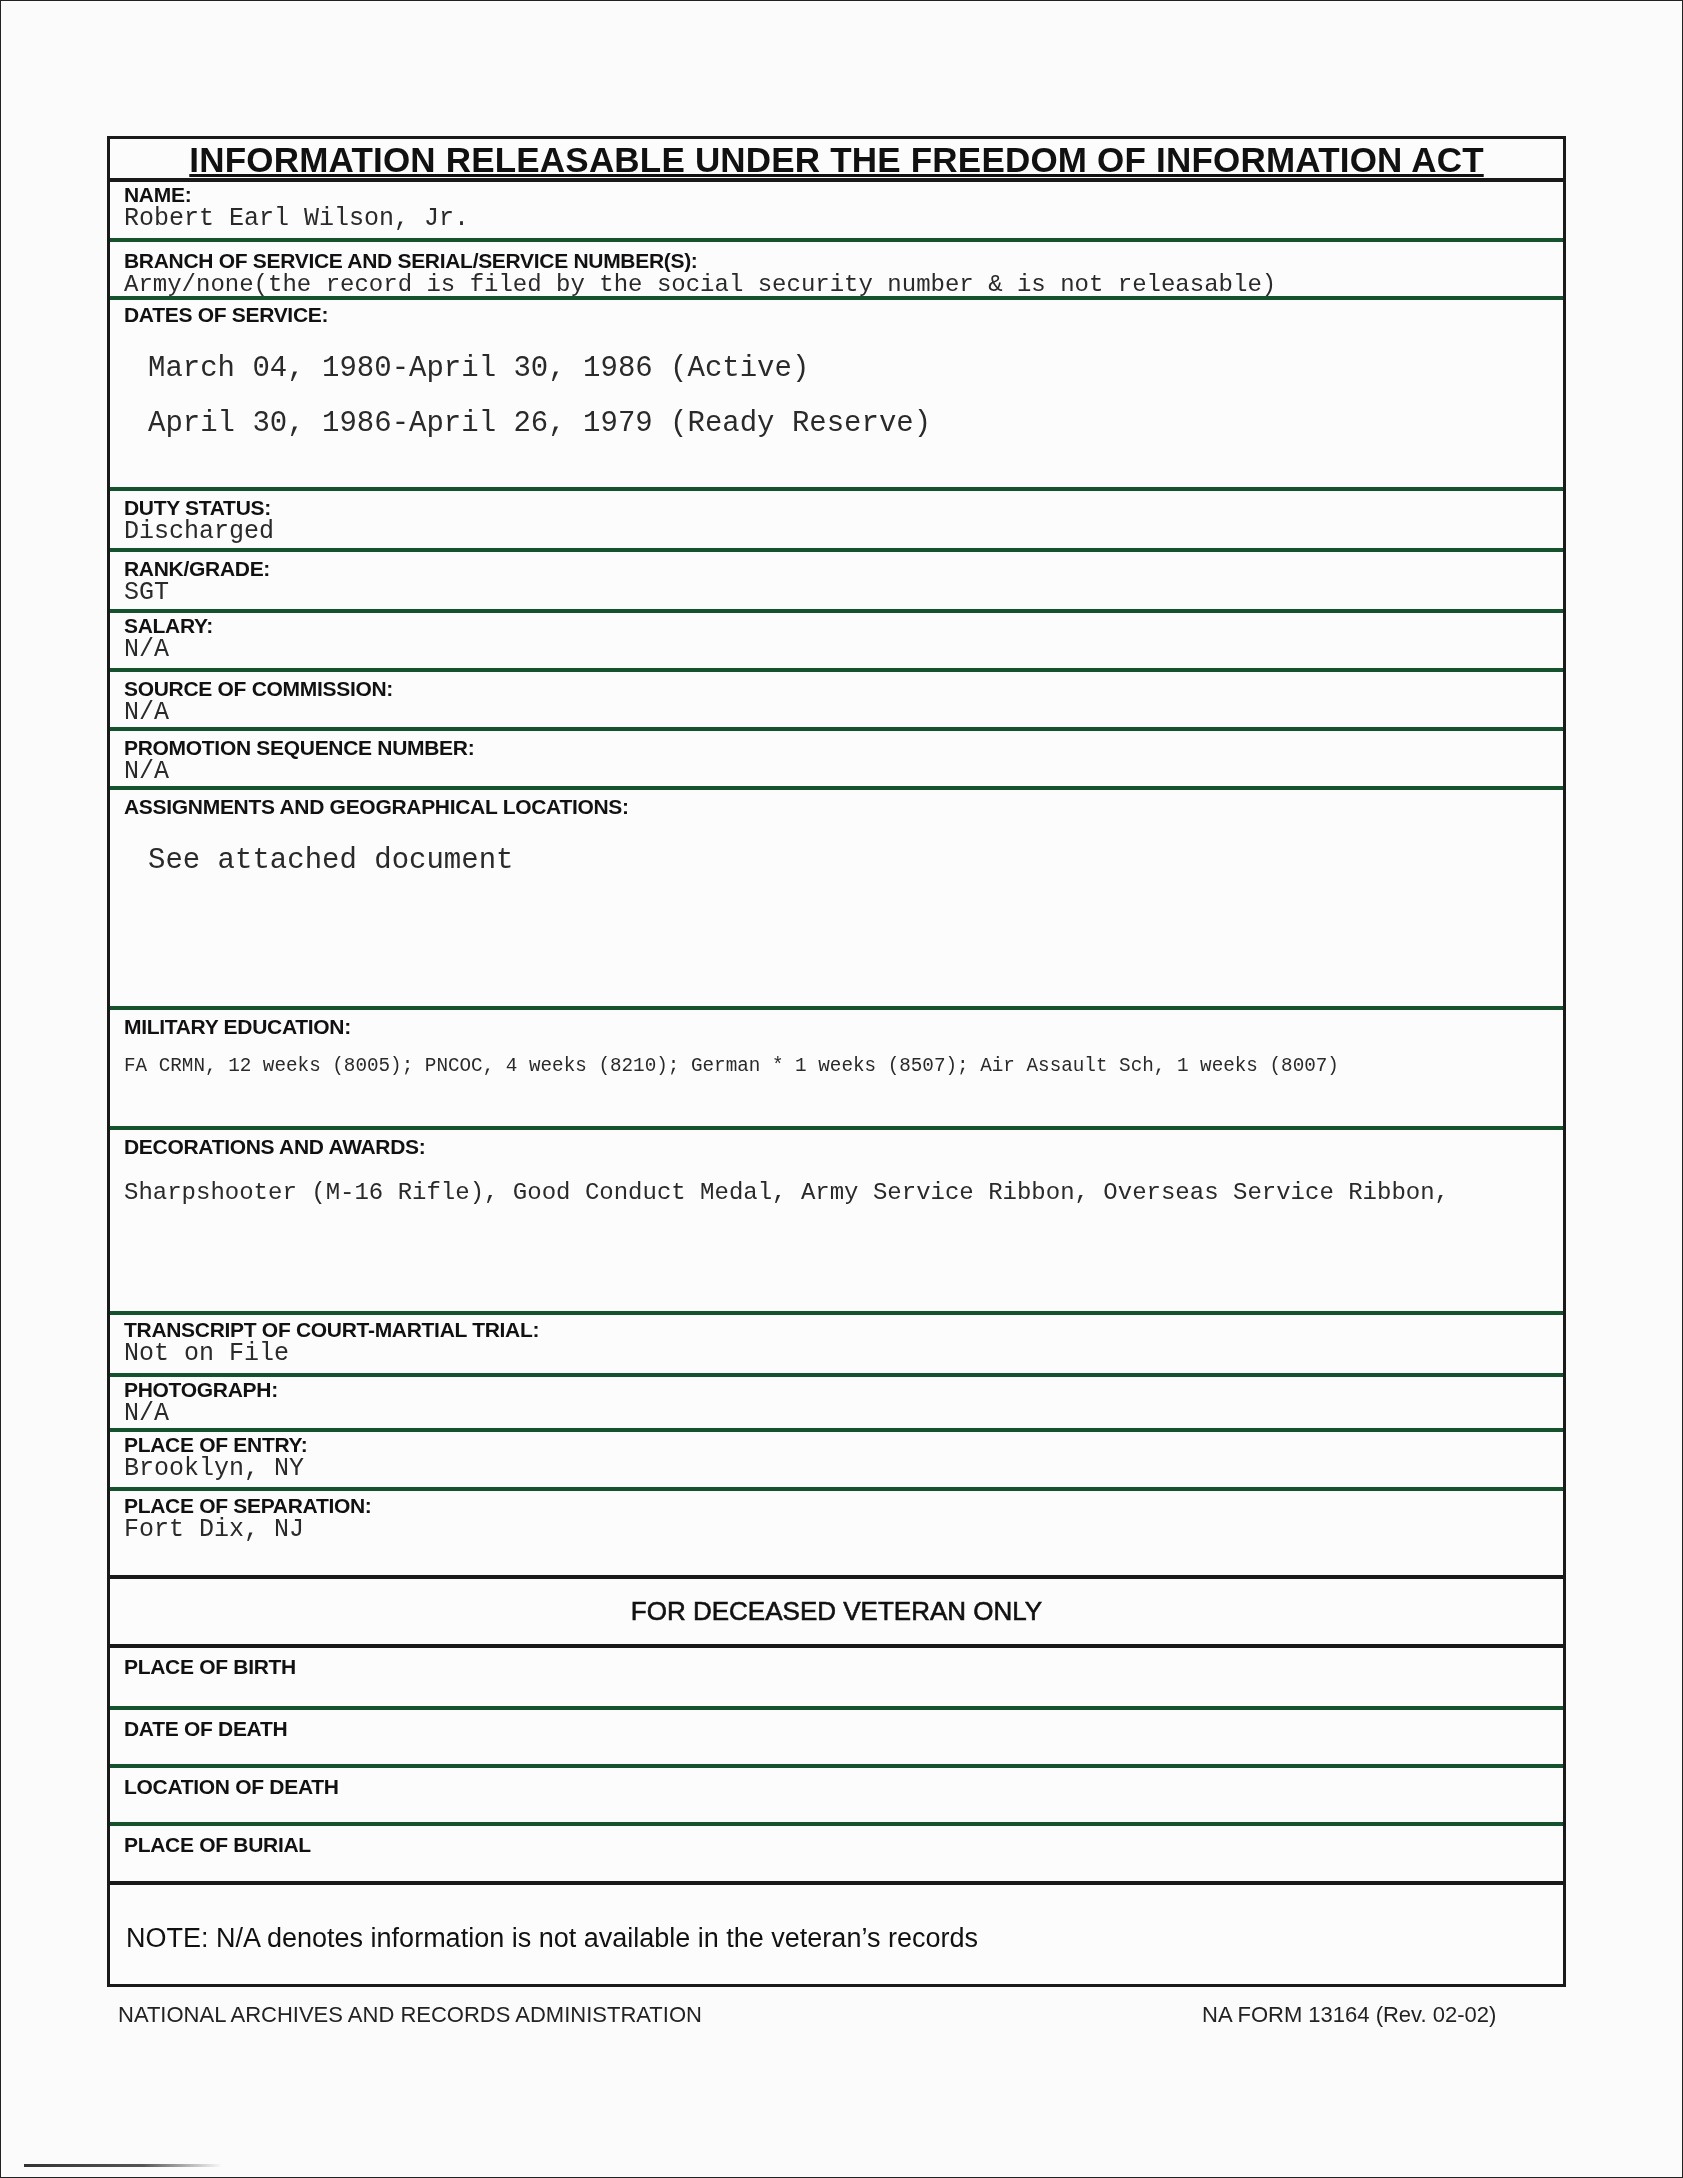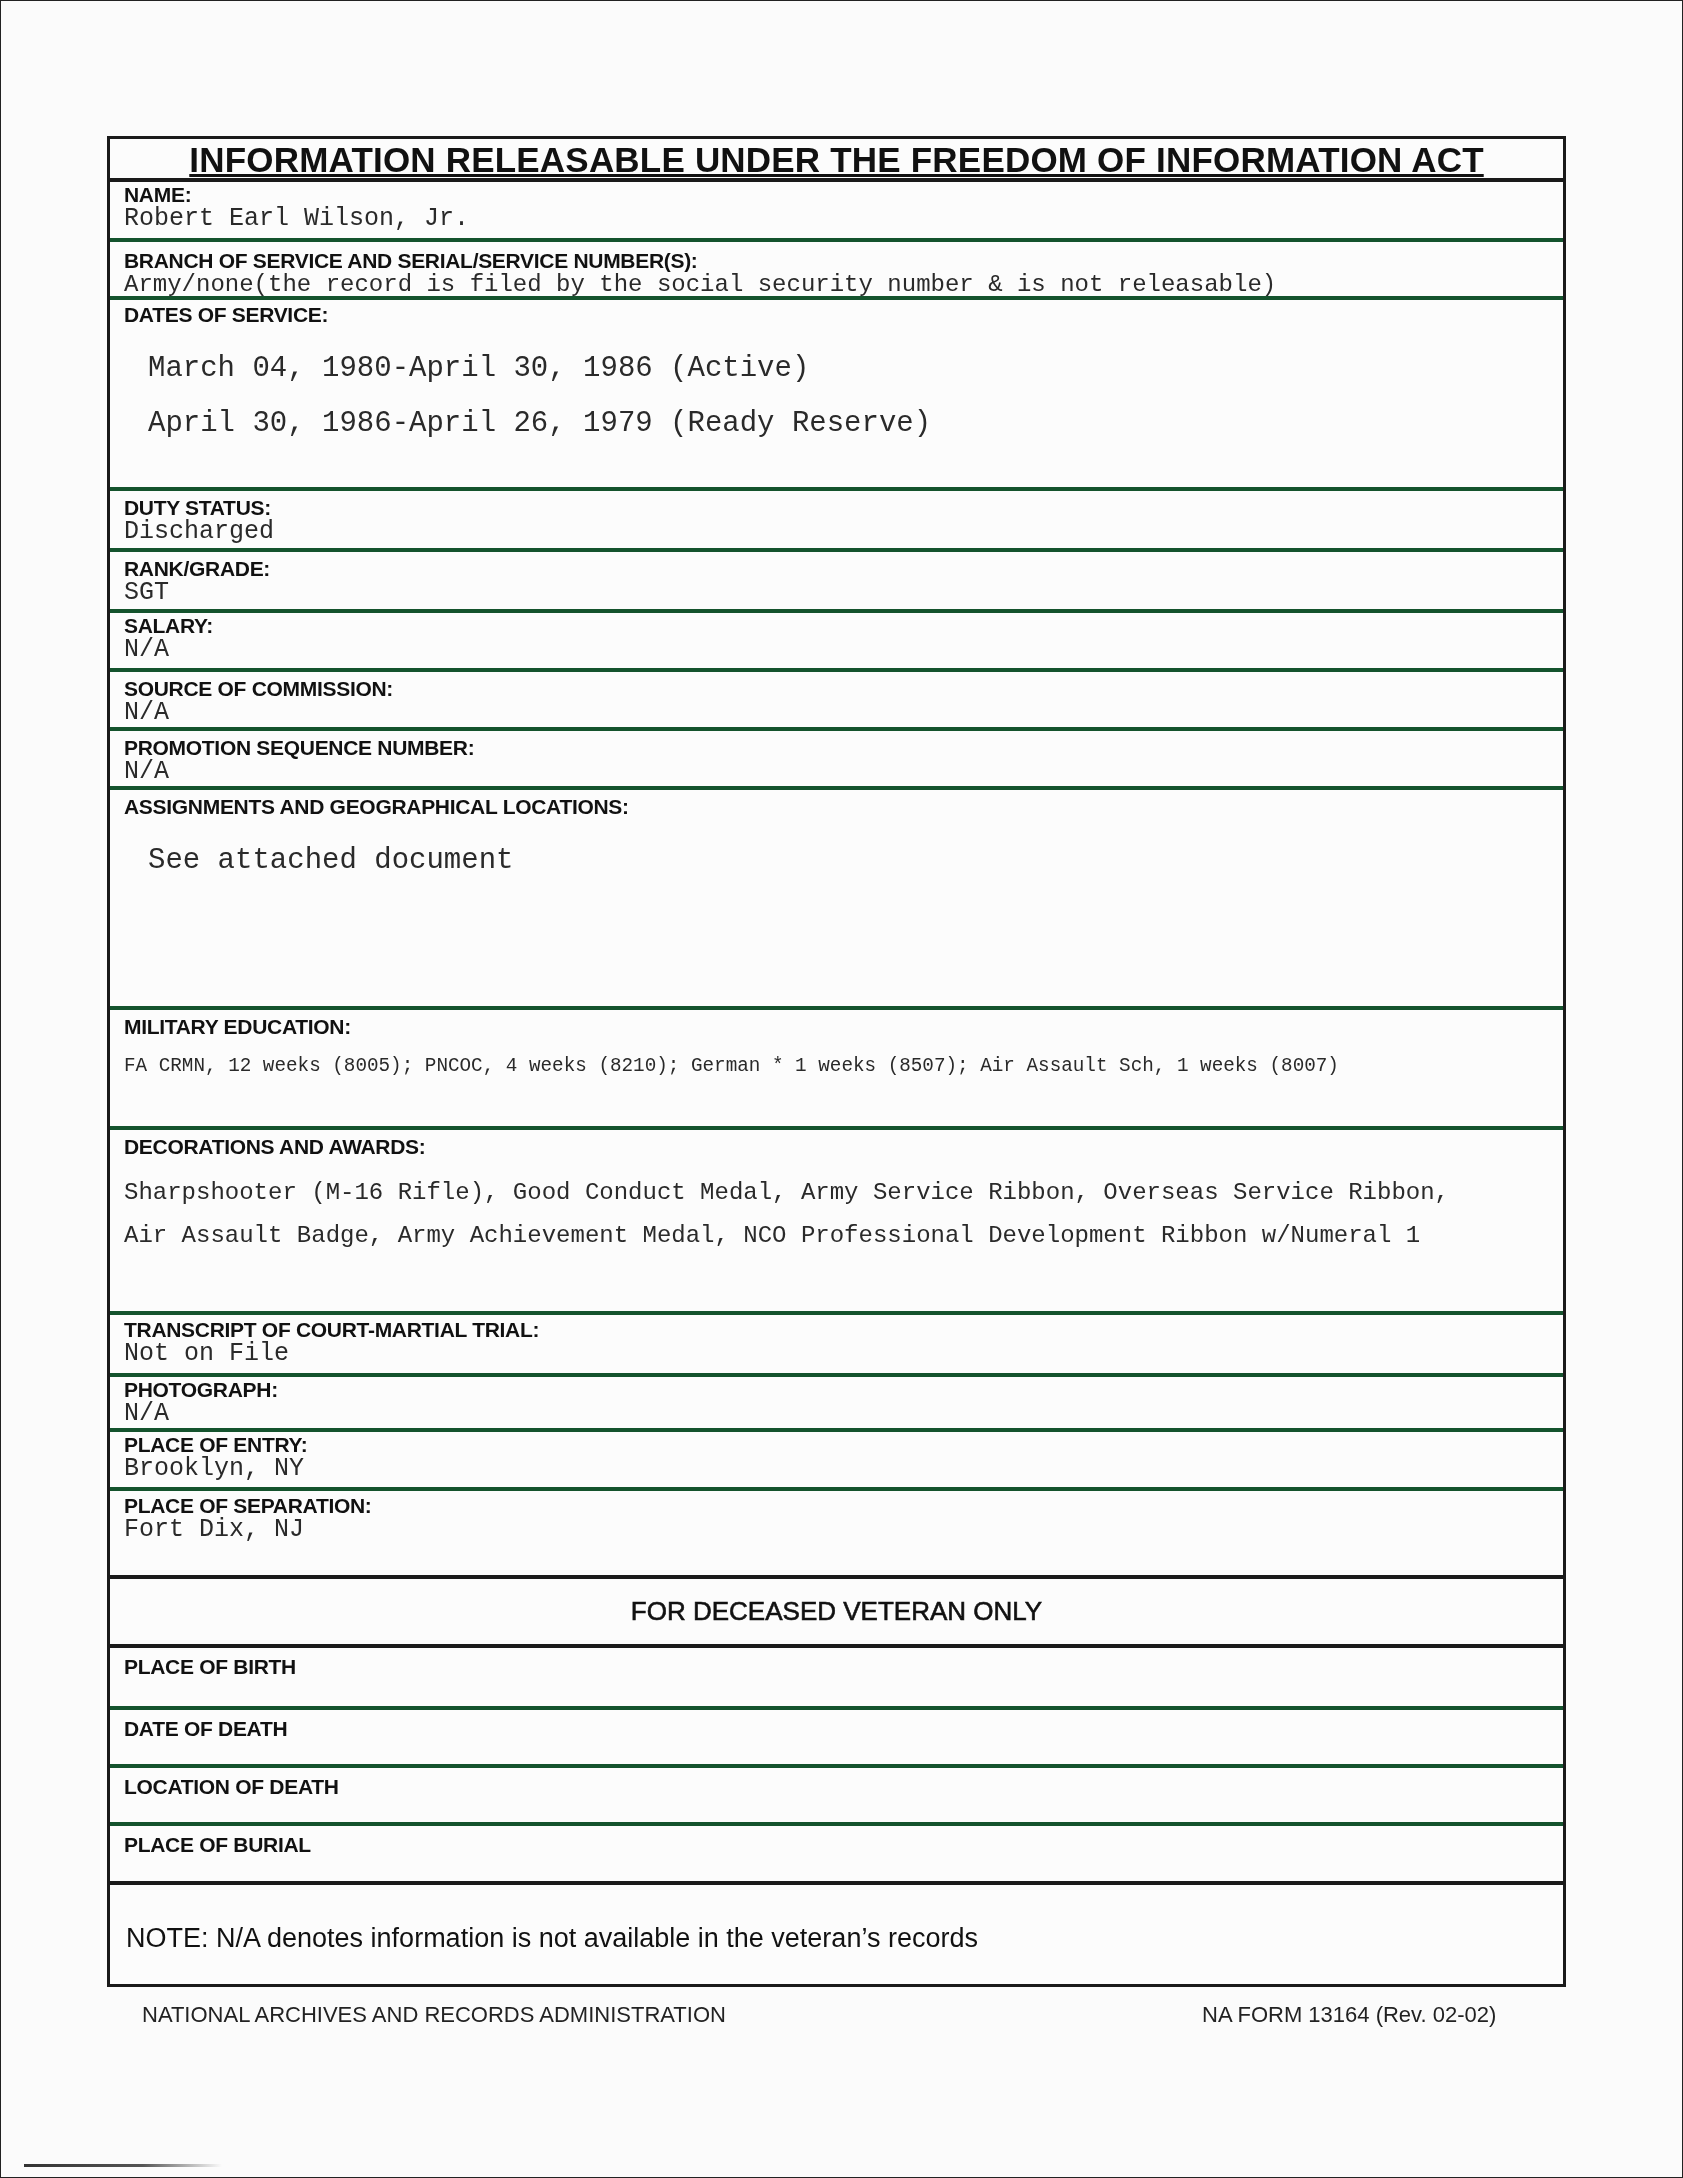--- a/index.html
+++ b/index.html
@@ -111,21 +111,20 @@
   </div>
 
   <div class="row" style="height:120px">
     <span class="label" style="padding-top:6px">MILITARY EDUCATION:</span>
     <span class="value sm" style="margin-top:16px">FA CRMN, 12 weeks (8005); PNCOC, 4 weeks (8210); German * 1 weeks (8507); Air Assault Sch, 1 weeks (8007)</span>
   </div>
 
   <div class="row" style="height:185px">
     <span class="label" style="padding-top:6px">DECORATIONS AND AWARDS:</span>
     <span class="value md" style="margin-top:22px">Sharpshooter (M-16 Rifle), Good Conduct Medal, Army Service Ribbon, Overseas Service Ribbon,</span>
-    <span class="value md" style="margin-top:18px">Air Assault Badge, Army Achievement Medal, NCO Professional Development Ribbon w/Numeral 1</span>
   </div>
 
   <div class="row" style="height:62px">
     <span class="label" style="padding-top:4px">TRANSCRIPT OF COURT-MARTIAL TRIAL:</span>
     <span class="value">Not on File</span>
   </div>
 
   <div class="row" style="height:55px">
     <span class="label" style="padding-top:2px">PHOTOGRAPH:</span>
     <span class="value">N/A</span>
@@ -157,17 +156,17 @@
 
   <div class="row heavy" style="height:59px">
     <span class="label" style="padding-top:8px">PLACE OF BURIAL</span>
   </div>
 
   <div class="row" style="height:99px">
     <span class="note" style="display:block;padding-top:38px;padding-left:2px">NOTE:  N/A denotes information is not available in the veteran’s records</span>
   </div>
 </div>
 
-<div class="footer" style="left:142px">NATIONAL ARCHIVES AND RECORDS ADMINISTRATION</div>
+<div class="footer" style="left:118px">NATIONAL ARCHIVES AND RECORDS ADMINISTRATION</div>
 <div class="footer" style="left:1202px">NA FORM 13164  (Rev. 02-02)</div>
 
 <div class="smudge"></div>
 
 
 </body></html>

